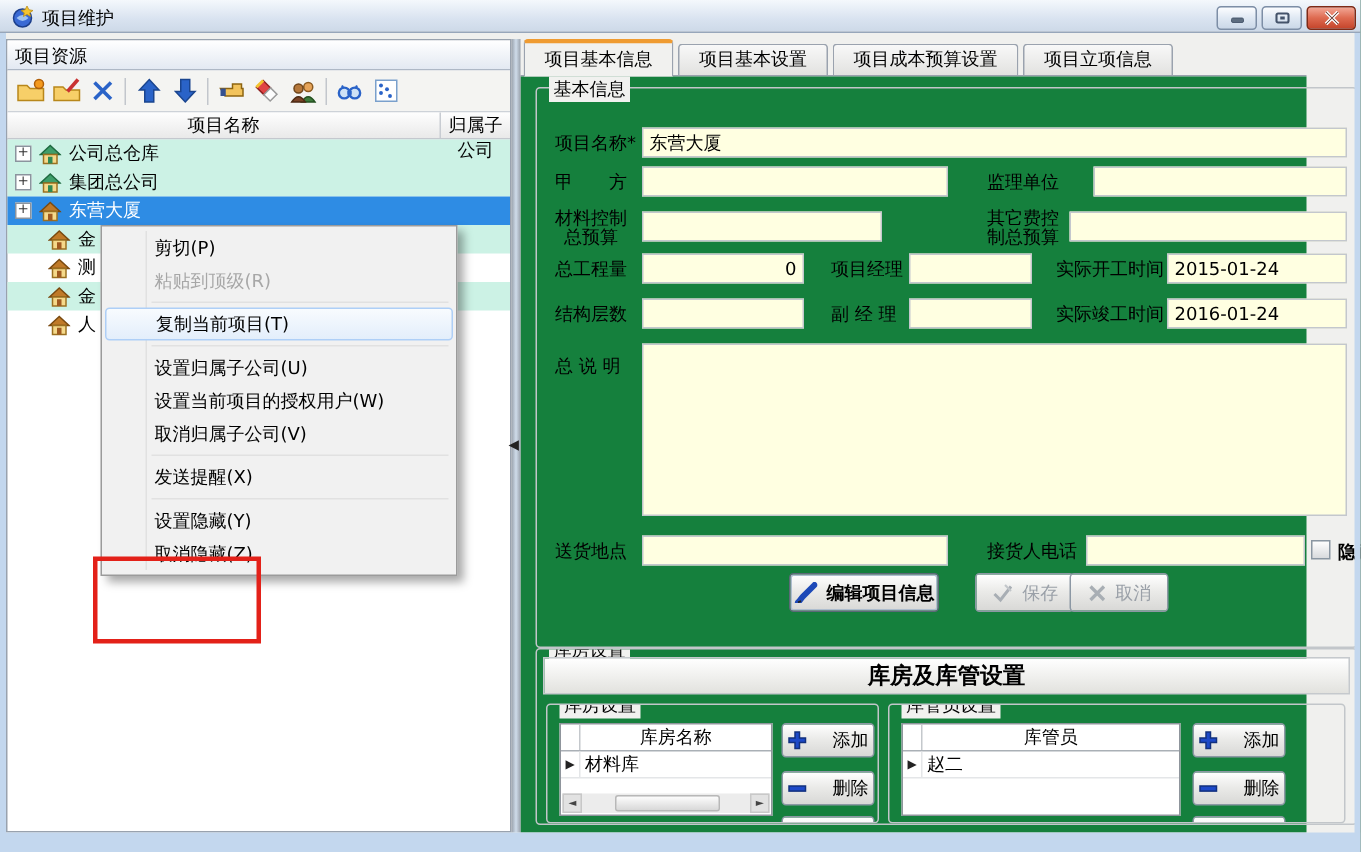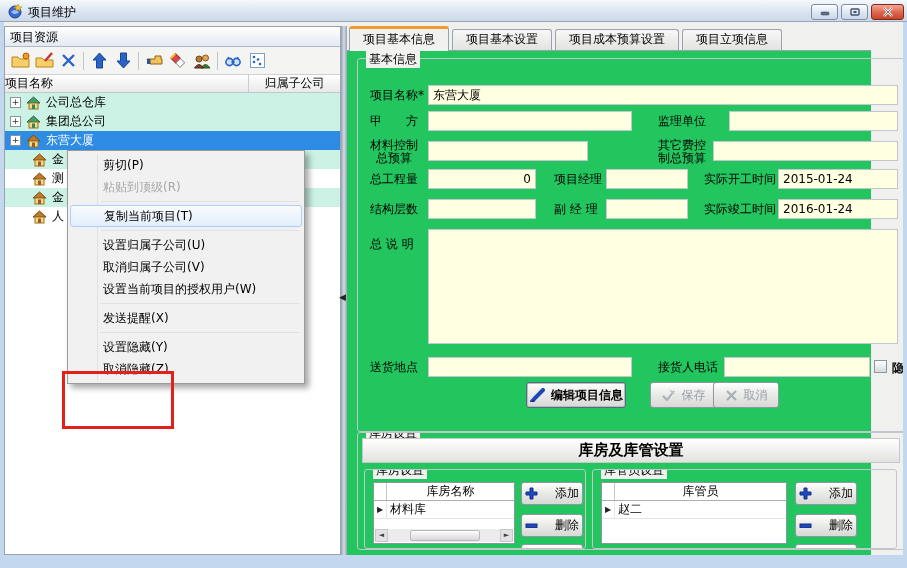--- a/index.html
+++ b/index.html
@@ -28,21 +28,21 @@
   .lp { position:absolute; left:4px; top:26px; width:337px; bottom:13px;
         background:#fff; border:1px solid #99a2ae; }
   .lp-header { height:20px; background:linear-gradient(#ffffff,#e3e9f2);
                border-bottom:1px solid #aeb8c6; padding:2px 5px; }
   .lp-toolbar { height:28px; background:#f4f4f2; border-bottom:1px solid #cdd2d8;
                 display:flex; align-items:center; padding:0 3px; }
   .tb-btn { width:24px; height:24px; display:flex; align-items:center; justify-content:center; }
   .tb-sep { width:1px; height:18px; background:#c2c6cc; margin:0 3px; }
   .lp-cols { height:18px; display:flex; background:linear-gradient(#fefefe,#e9e9e9);
              border-bottom:1px solid #c4c8ce; }
-  .lp-col1 { width:244px; border-right:1px solid #c8ccd2; line-height:17px; }
+  .lp-col1 { width:289px; border-right:1px solid #c8ccd2; text-align:center; line-height:17px; }
   .lp-col2 { flex:1; text-align:center; line-height:17px; }
   .trow { height:19px; display:flex; align-items:center; width:100%; }
   .trow.cyan { background:#ccf2e5; }
   .trow.sel  { background:#2e8ce4; color:#fff; }
   .t-indent0 { padding-left:5px; } .t-indent1 { padding-left:27px; }
   .expand { width:11px; height:11px; border:1px solid #8b949e; background:#fff; color:#333;
             font-size:9px; line-height:9px; text-align:center; margin-right:5px; flex:0 0 auto; }
   .house { margin-right:5px; flex:0 0 auto; display:flex; }
 
   
@@ -52,21 +52,21 @@
 
   
   .rp { position:absolute; left:347px; top:26px; width:524px; bottom:13px; }
   .tabs { position:absolute; left:0; right:0; top:0; height:25px; display:flex;
           align-items:flex-end; padding-left:2px; border-bottom:1px solid #9aa2ae; }
   .tab { height:21px; line-height:19px; padding:0 13px; margin-right:3px;
          background:linear-gradient(#f8f8f8,#e2e2e0); border:1px solid #9aa2ae;
          border-bottom:none; border-radius:3px 3px 0 0; position:relative; }
   .tab.active { height:25px; line-height:21px; background:#f1f1ef;
                 border-top:3px solid #ef9b31; margin-bottom:-1px; z-index:3; }
-  .rp-content { position:absolute; left:0; right:0; top:25px; bottom:0; background:#22c55e; }
+  .rp-content { position:absolute; left:0; right:0; top:25px; bottom:0; background:#15803d; }
 
   
   .gb { position:absolute; border:1px solid #c2c6ca; border-radius:3px; }
   .gb-label { position:absolute; top:-8px; left:8px; background:#f1f1ef; padding:0 3px; white-space:nowrap; }
   .flabel { position:absolute; white-space:nowrap; line-height:14px; }
   .flabel2 { position:absolute; width:50px; text-align:center; line-height:13px; white-space:nowrap; }
   .inp { position:absolute; height:20px; background:#ffffe1; border:1px solid #c3c7cd;
          padding:1px 4px; line-height:16px; overflow:hidden; white-space:nowrap; }
   .inp.num { text-align:right; }
   .area { position:absolute; background:#ffffe1; border:1px solid #c3c7cd; }
@@ -458,22 +458,22 @@
   </div>
 
   <div class="menu">
     <div class="menu-gutter"></div>
     <div class="mi">剪切(P)</div>
     <div class="mi dis">粘贴到顶级(R)</div>
     <div class="msep"></div>
     <div class="mi hot">复制当前项目(T)</div>
     <div class="msep"></div>
     <div class="mi">设置归属子公司(U)</div>
+    <div class="mi">设置当前项目的授权用户(W)</div>
     <div class="mi">取消归属子公司(V)</div>
-    <div class="mi">设置当前项目的授权用户(W)</div>
     <div class="msep"></div>
     <div class="mi">发送提醒(X)</div>
     <div class="msep"></div>
     <div class="mi">设置隐藏(Y)</div>
     <div class="mi">取消隐藏(Z)</div>
   </div>
 
   <div class="redbox"></div>
 
   <div class="edge-l"></div>

